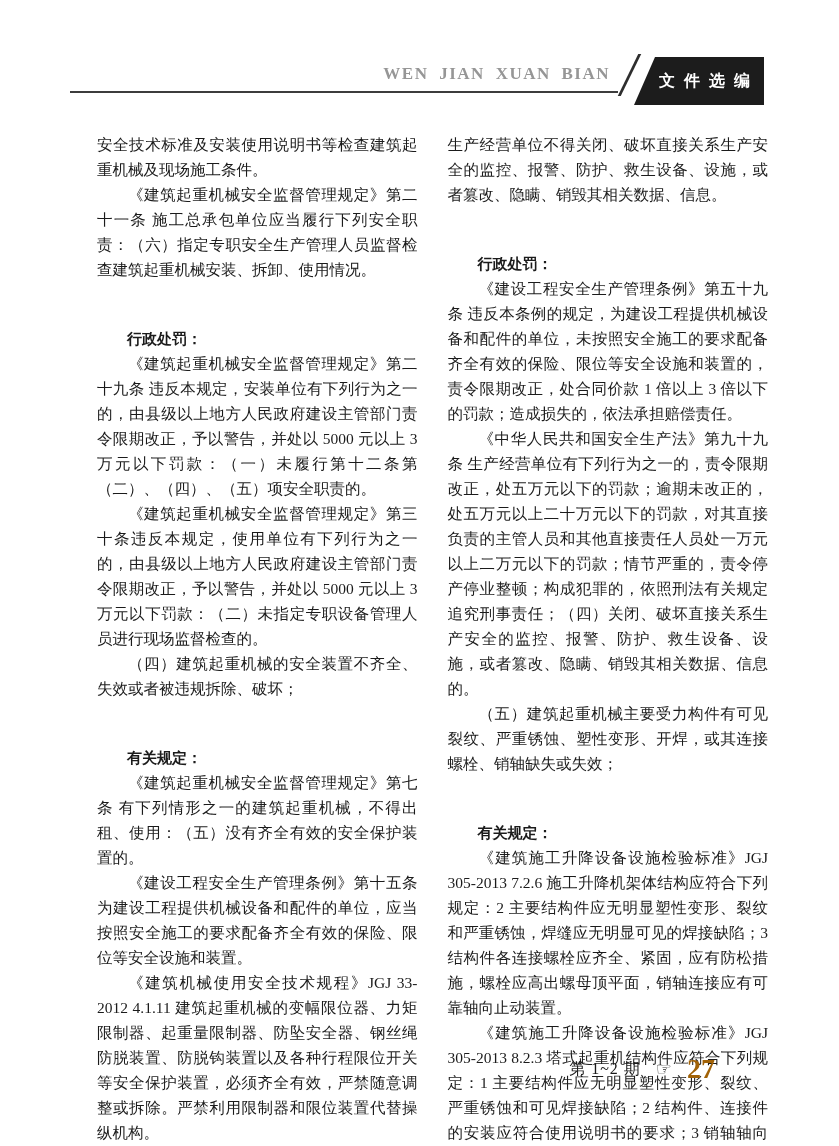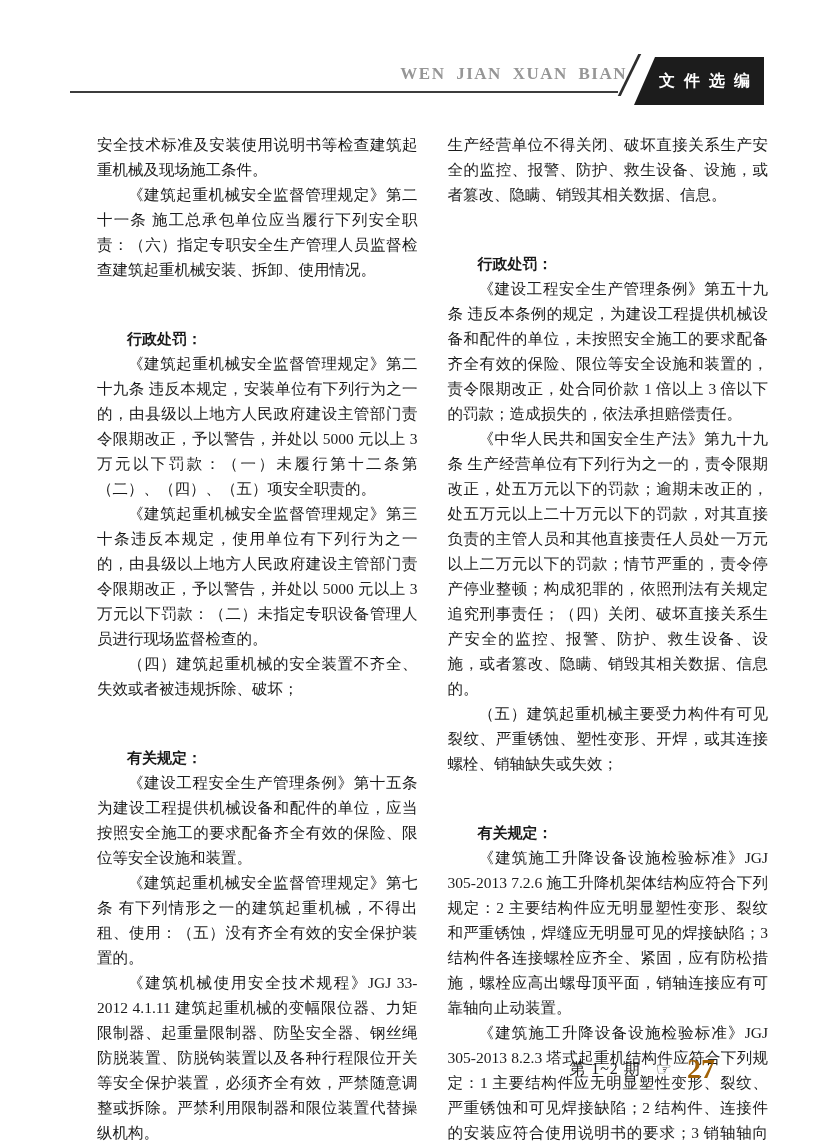--- a/index.html
+++ b/index.html
@@ -11,21 +11,21 @@
     background: #ffffff;
     overflow: hidden;
     font-family: "Liberation Serif", "DejaVu Serif", serif;
     color: #1b1b1b;
   }
 
   
   .slogan {
     position: absolute;
     top: 64px;
-    right: 212px;
+    right: 229px;
     font-family: "Liberation Serif", "DejaVu Serif", serif;
     font-weight: bold;
     font-size: 17px;
     letter-spacing: 1.5px;
     word-spacing: 5px;
     color: #969696;
     white-space: nowrap;
   }
   .header-rule {
     position: absolute;
@@ -132,22 +132,22 @@
 
   <div class="content">
     <div class="column">
         <p class="para">安全技术标准及安装使用说明书等检查建筑起重机械及现场施工条件。</p>
         <p class="para indent">《建筑起重机械安全监督管理规定》第二十一条 施工总承包单位应当履行下列安全职责：（六）指定专职安全生产管理人员监督检查建筑起重机械安装、拆卸、使用情况。</p>
         <p class="para heading indent">行政处罚：</p>
         <p class="para indent">《建筑起重机械安全监督管理规定》第二十九条 违反本规定，安装单位有下列行为之一的，由县级以上地方人民政府建设主管部门责令限期改正，予以警告，并处以 5000 元以上 3 万元以下罚款：（一）未履行第十二条第（二）、（四）、（五）项安全职责的。</p>
         <p class="para indent">《建筑起重机械安全监督管理规定》第三十条违反本规定，使用单位有下列行为之一的，由县级以上地方人民政府建设主管部门责令限期改正，予以警告，并处以 5000 元以上 3 万元以下罚款：（二）未指定专职设备管理人员进行现场监督检查的。</p>
         <p class="para indent">（四）建筑起重机械的安全装置不齐全、失效或者被违规拆除、破坏；</p>
         <p class="para heading indent">有关规定：</p>
+        <p class="para indent">《建筑起重机械安全监督管理规定》第七条 有下列情形之一的建筑起重机械，不得出租、使用：（五）没有齐全有效的安全保护装置的。</p>
         <p class="para indent">《建设工程安全生产管理条例》第十五条 为建设工程提供机械设备和配件的单位，应当按照安全施工的要求配备齐全有效的保险、限位等安全设施和装置。</p>
-        <p class="para indent">《建筑起重机械安全监督管理规定》第七条 有下列情形之一的建筑起重机械，不得出租、使用：（五）没有齐全有效的安全保护装置的。</p>
         <p class="para indent">《建筑机械使用安全技术规程》JGJ 33-2012 4.1.11 建筑起重机械的变幅限位器、力矩限制器、起重量限制器、防坠安全器、钢丝绳防脱装置、防脱钩装置以及各种行程限位开关等安全保护装置，必须齐全有效，严禁随意调整或拆除。严禁利用限制器和限位装置代替操纵机构。</p>
         <p class="para indent">《中华人民共和国安全生产法》第三十六条</p>
       </div>
     <div class="column">
         <p class="para">生产经营单位不得关闭、破坏直接关系生产安全的监控、报警、防护、救生设备、设施，或者篡改、隐瞒、销毁其相关数据、信息。</p>
         <p class="para heading indent">行政处罚：</p>
         <p class="para indent">《建设工程安全生产管理条例》第五十九条 违反本条例的规定，为建设工程提供机械设备和配件的单位，未按照安全施工的要求配备齐全有效的保险、限位等安全设施和装置的，责令限期改正，处合同价款 1 倍以上 3 倍以下的罚款；造成损失的，依法承担赔偿责任。</p>
         <p class="para indent">《中华人民共和国安全生产法》第九十九条 生产经营单位有下列行为之一的，责令限期改正，处五万元以下的罚款；逾期未改正的，处五万元以上二十万元以下的罚款，对其直接负责的主管人员和其他直接责任人员处一万元以上二万元以下的罚款；情节严重的，责令停产停业整顿；构成犯罪的，依照刑法有关规定追究刑事责任；（四）关闭、破坏直接关系生产安全的监控、报警、防护、救生设备、设施，或者篡改、隐瞒、销毁其相关数据、信息的。</p>
         <p class="para indent">（五）建筑起重机械主要受力构件有可见裂纹、严重锈蚀、塑性变形、开焊，或其连接螺栓、销轴缺失或失效；</p>
         <p class="para heading indent">有关规定：</p>

